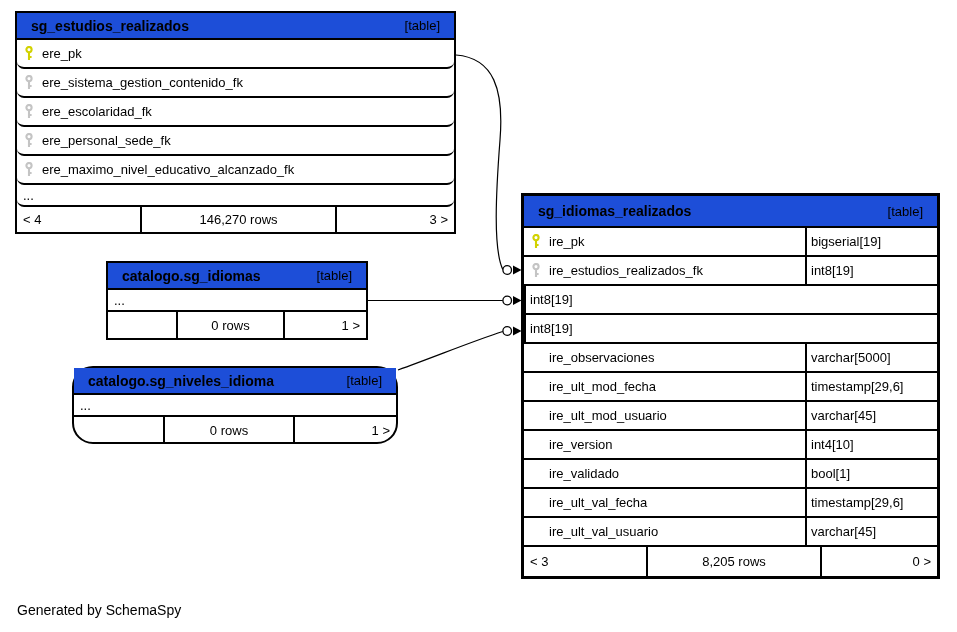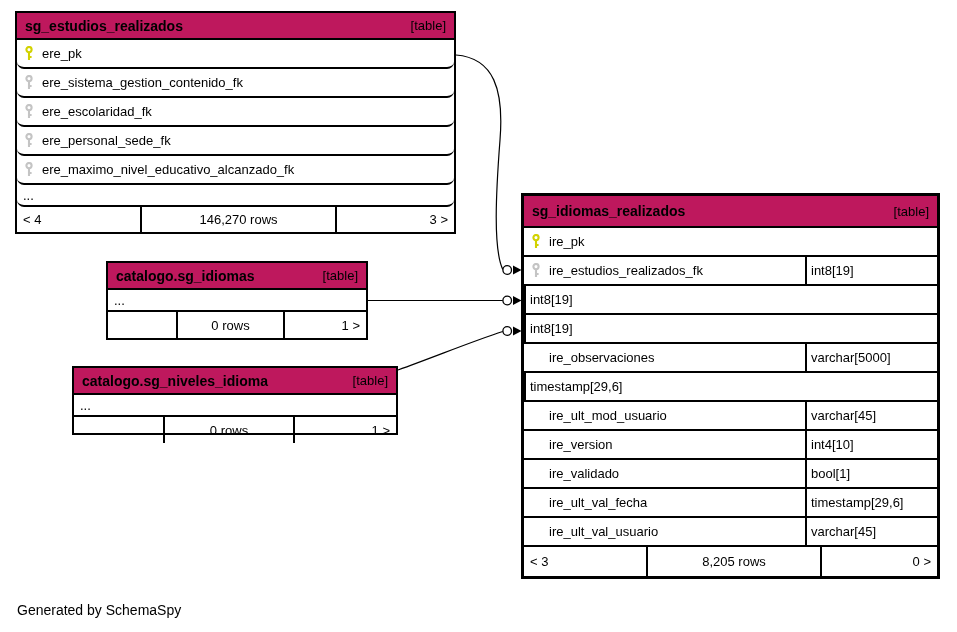--- a/index.html
+++ b/index.html
@@ -3,21 +3,21 @@
 <meta charset="utf-8">
 <style>
   html,body { margin:0; padding:0; background:#ffffff; }
   body { width:957px; height:632px; font-family:"Liberation Sans","DejaVu Sans",sans-serif; color:#000; }
   .canvas { position:relative; width:957px; height:632px; overflow:hidden; }
 
   .dtable { position:absolute; background:#fff; border:2px solid #000; box-sizing:border-box; }
   .dtable.focus { border-width:3px; }
 
   .thead { display:flex; justify-content:space-between; align-items:center;
-           background:#be185d; border-bottom:2px solid #000; padding:0 8px; box-sizing:border-box; }
+           background:#1d4ed8; border-bottom:2px solid #000; padding:0 14px; box-sizing:border-box; }
   .tname { font-weight:bold; font-size:14px; white-space:nowrap; }
   .ttag  { font-size:13px; white-space:nowrap; margin-left:24px; }
 
   .trow { display:flex; align-items:stretch; border-bottom:2px solid #000; box-sizing:border-box; font-size:13px; }
   .namecell { display:flex; align-items:center; padding-left:7px; box-sizing:border-box; }
   .keyslot { width:10px; height:15px; margin-right:8px; flex:0 0 10px; }
   .keyslot.hidden { visibility:hidden; }
   .typecell { border-left:2px solid #000; padding-left:4px; display:flex; align-items:center; box-sizing:border-box; flex:1; }
   .dots .namecell { padding-left:6px; }
 
@@ -39,21 +39,21 @@
 
   
   #t-idiomas { left:106px; top:261px; width:262px; height:79px; }
   #t-idiomas .thead { height:27px; }
   #t-idiomas .trow.dots { height:22px; }
   #t-idiomas .tfoot { height:26px; }
   #t-idiomas .fcell.c1 { width:68px; }
   #t-idiomas .fcell.c2 { width:107px; }
 
   
-  #t-niveles { left:72px; top:366px; width:326px; height:69px; }
+  #t-niveles { left:72px; top:366px; width:326px; height:78px;border-radius:21px; }
   #t-niveles .thead { height:27px; }
   #t-niveles .trow.dots { height:22px; }
   #t-niveles .tfoot { height:26px; }
   #t-niveles .fcell.c1 { width:89px; }
   #t-niveles .fcell.c2 { width:130px; }
 
   
   #t-main { left:521px; top:193px; width:419px; height:386px; }
   #t-main .thead { height:32px; }
   #t-main .trow { height:29px; }
@@ -192,20 +192,21 @@
     </div>
 
     <div class="trow">
       <div class="namecell">
         <svg class="keyslot" viewBox="0 0 10 15">
             <circle cx="5" cy="3.6" r="2.6" fill="none" stroke="#d2d200" stroke-width="2.1"></circle>
             <path d="M5 6.2 V14 M5 11 H7.6" fill="none" stroke="#d2d200" stroke-width="2.1"></path>
           </svg>
         <span>ire_pk</span>
       </div>
+      <div class="typecell">bigserial[19]</div>
     </div>
     <div class="trow">
       <div class="namecell">
         <svg class="keyslot" viewBox="0 0 10 15">
             <circle cx="5" cy="3.6" r="2.6" fill="none" stroke="#c4c4c4" stroke-width="2.1"></circle>
             <path d="M5 6.2 V14 M5 11 H7.6" fill="none" stroke="#c4c4c4" stroke-width="2.1"></path>
           </svg>
         <span>ire_estudios_realizados_fk</span>
       </div>
       <div class="typecell">int8[19]</div>
@@ -217,20 +218,24 @@
       <div class="typecell">int8[19]</div>
     </div>
     <div class="trow">
       <div class="namecell">
         <svg class="keyslot hidden" viewBox="0 0 10 15"></svg>
         <span>ire_observaciones</span>
       </div>
       <div class="typecell">varchar[5000]</div>
     </div>
     <div class="trow">
+      <div class="namecell">
+        <svg class="keyslot hidden" viewBox="0 0 10 15"></svg>
+        <span>ire_ult_mod_fecha</span>
+      </div>
       <div class="typecell">timestamp[29,6]</div>
     </div>
     <div class="trow">
       <div class="namecell">
         <svg class="keyslot hidden" viewBox="0 0 10 15"></svg>
         <span>ire_ult_mod_usuario</span>
       </div>
       <div class="typecell">varchar[45]</div>
     </div>
     <div class="trow">

